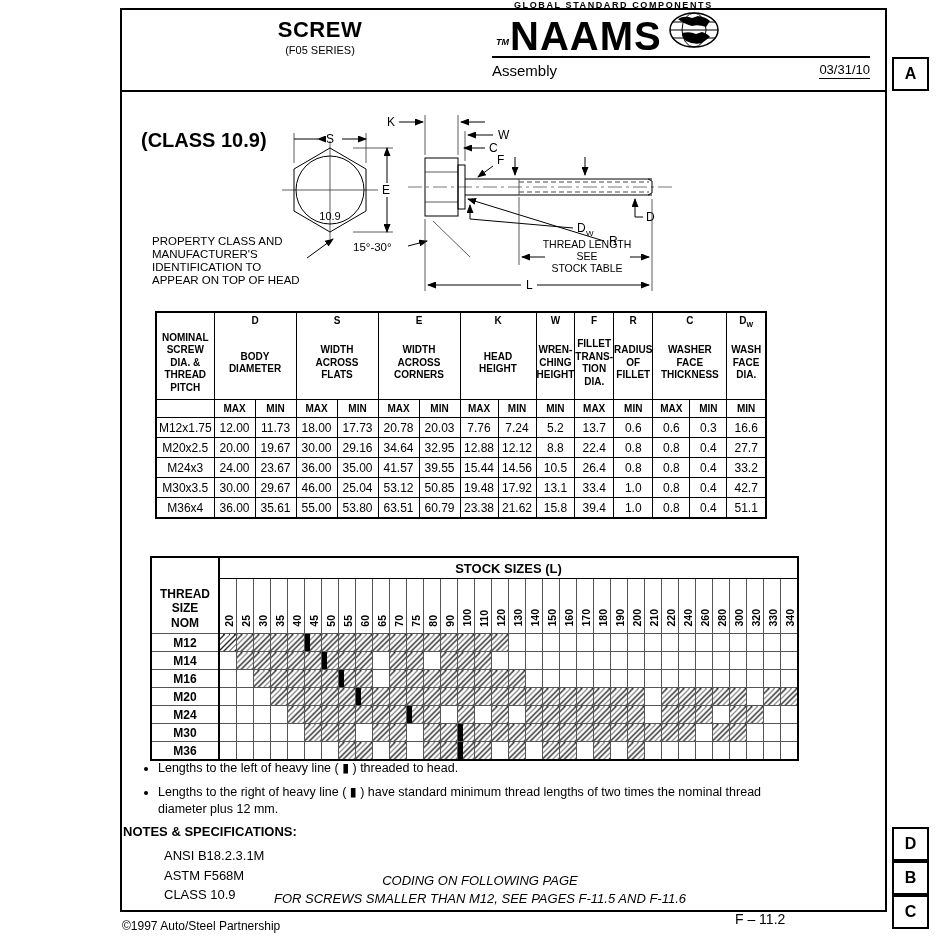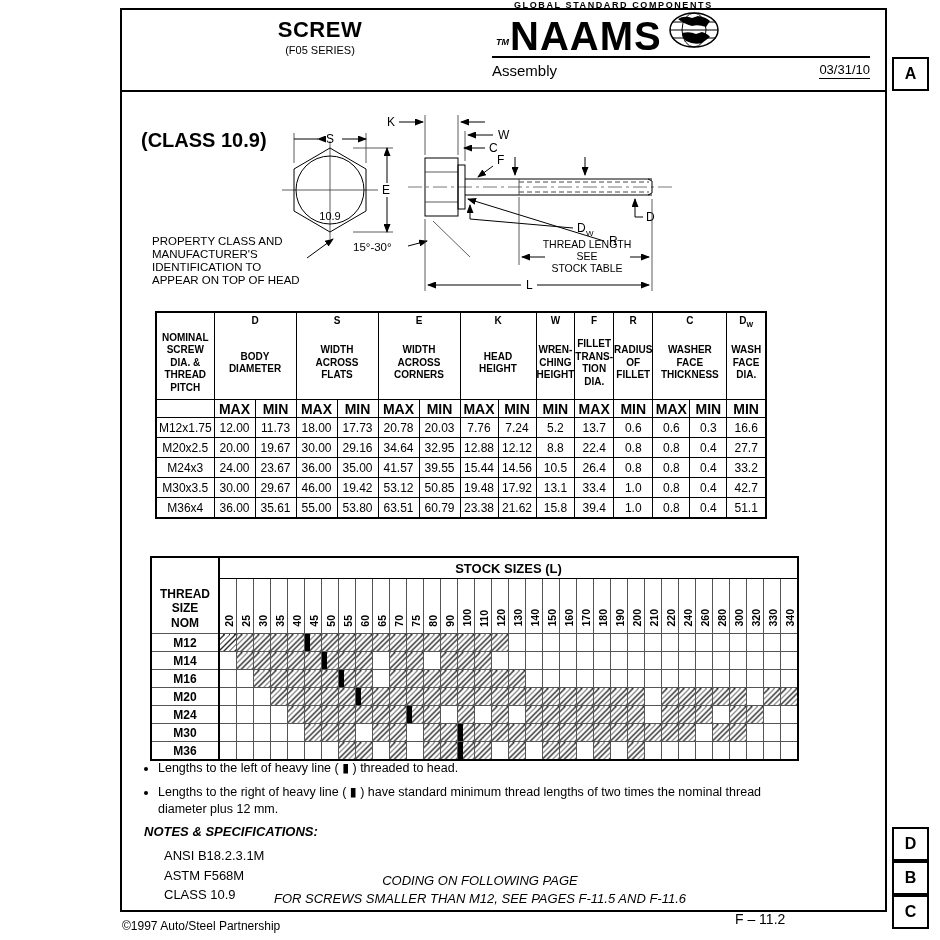--- a/index.html
+++ b/index.html
@@ -28,40 +28,40 @@
   #boxB{left:892px;top:861px;}
   #boxC{left:892px;top:895px;}
   
   #dimTable{left:155px;top:311px;}
   #dimTable table{border-collapse:collapse;table-layout:fixed;}
   #dimTable th,#dimTable td{border:1px solid #000;padding:0;font-weight:normal;}
   #dimTable table{border:2px solid #000;}
   #dimTable .hdr{vertical-align:top;font-size:10px;font-weight:bold;line-height:1.25;height:86px;}
   #dimTable .hdr .letter{height:15px;padding-top:2px;}
   #dimTable .hdr .nm{display:flex;flex-direction:column;justify-content:center;height:66px;}
-  #dimTable .sub{font-size:14px;font-weight:bold;height:17px;text-align:center;}
+  #dimTable .sub{font-size:10px;font-weight:bold;height:17px;text-align:center;}
   #dimTable td{font-size:12px;height:19px;text-align:center;}
   sub.sm{font-size:7px;}
   
   #stockTable{left:150px;top:556px;}
   #stockTable table{border-collapse:collapse;table-layout:fixed;border:2.5px solid #000;}
   #stockTable th,#stockTable td{border:1px solid #555;padding:0;}
   #stockTable .corner{width:66px;font-size:12px;font-weight:bold;border-right:2px solid #000;background:#fff;vertical-align:bottom;line-height:1.2;padding-bottom:3px;}
   #stockTable .stTitle{font-size:13px;font-weight:bold;height:20px;border-bottom:1.5px solid #000;}
   #stockTable .len{height:54px;width:16px;vertical-align:bottom;}
   #stockTable .len span{writing-mode:vertical-rl;transform:rotate(180deg);font-size:10.5px;font-weight:bold;display:inline-block;margin:0 0 2px 1px;}
   #stockTable .rowName{font-size:12px;font-weight:bold;text-align:center;border-right:2px solid #000;height:17px;}
   #stockTable td.cell{width:16px;height:17px;}
   #stockTable td.hatch{background:repeating-linear-gradient(135deg,#ffffff 0px,#ffffff 2.6px,#2e2e2e 2.6px,#2e2e2e 3.8px);}
   #stockTable td.bar{box-shadow:inset 5px 0 0 #000;}
   
   #bullets{left:140px;top:760px;width:660px;}
   #bullets ul{margin:0;padding-left:18px;}
   #bullets li{font-size:12.5px;margin-bottom:7px;line-height:1.35;}
-  #notesTitle{left:144px;top:824px;font-size:13px;font-weight:bold;font-style:italic;}
+  #notesTitle{left:123px;top:824px;font-size:13px;font-weight:bold;}
   #specs{left:164px;top:846px;font-size:13px;line-height:1.5;}
   #coding1{left:260px;top:873px;width:440px;text-align:center;font-size:13px;font-style:italic;}
   #coding2{left:200px;top:891px;width:560px;text-align:center;font-size:13px;font-style:italic;}
   #copyright{left:122px;top:919px;font-size:12px;}
   #pageNum{left:735px;top:911px;font-size:14px;}
   
   #drawing{left:125px;top:95px;}
   text{font-family:"Liberation Sans",sans-serif;fill:#000;}
   .dln{stroke:#000;stroke-width:1;fill:none;}
   .thin{stroke:#333;stroke-width:.8;fill:none;}
@@ -393,21 +393,21 @@
           <td>0.8</td>
           <td>0.8</td>
           <td>0.4</td>
           <td>33.2</td>
         </tr>
         <tr>
           <td>M30x3.5</td>
           <td>30.00</td>
           <td>29.67</td>
           <td>46.00</td>
-          <td>19.42</td>
+          <td>25.04</td>
           <td>53.12</td>
           <td>50.85</td>
           <td>19.48</td>
           <td>17.92</td>
           <td>13.1</td>
           <td>33.4</td>
           <td>1.0</td>
           <td>0.8</td>
           <td>0.4</td>
           <td>42.7</td>

